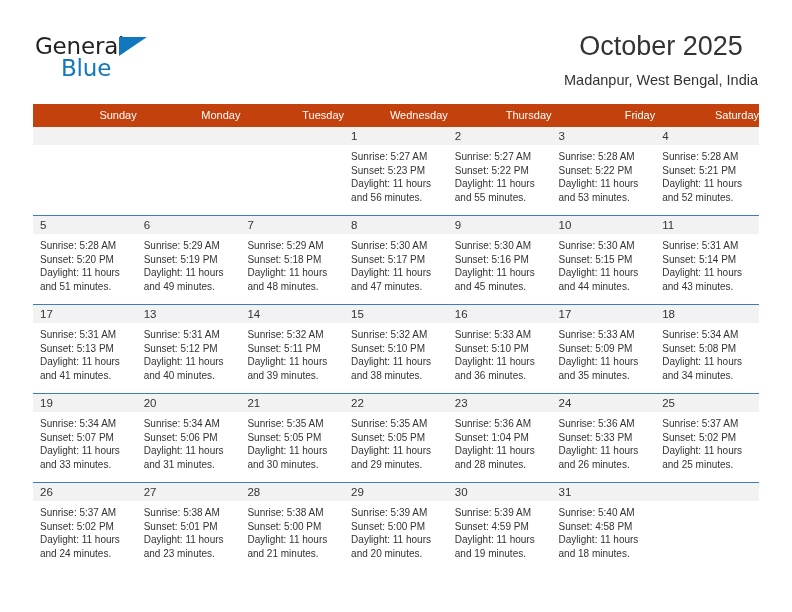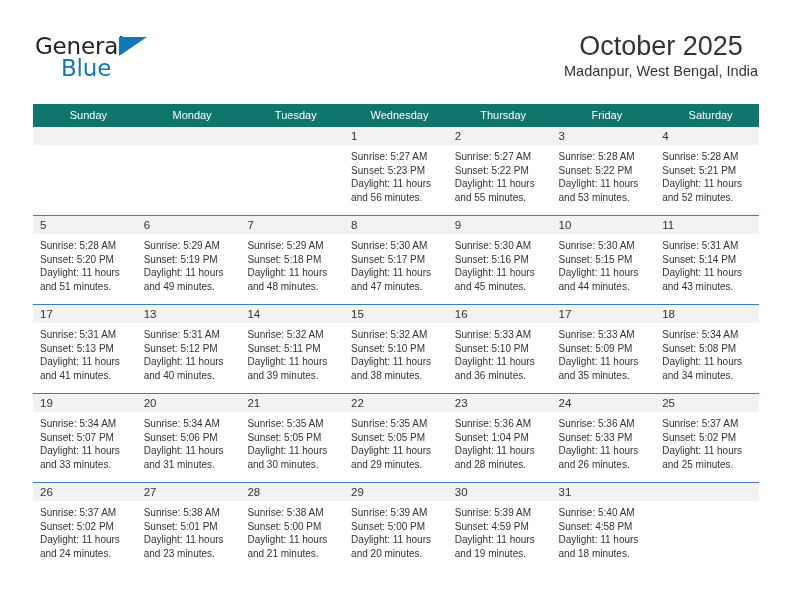--- a/index.html
+++ b/index.html
@@ -77,44 +77,45 @@
     text-align: center;
   }
   .cal-title {
     font-size: 27px;
     line-height: 32px;
     color: #333333;
     font-weight: 400;
     white-space: nowrap;
   }
   .cal-subtitle {
+    margin-top: 9px;
     font-size: 14.5px;
     line-height: 18px;
     color: #333333;
     font-weight: 400;
     white-space: nowrap;
   }
 
   
   .calendar {
     position: absolute;
     left: 33px;
     top: 104px;
     width: 726px;
     border-collapse: collapse;
     table-layout: fixed;
   }
   .calendar col { width: 103.71px; }
 
   .calendar thead th {
-    background: #0f766e;
+    background: #c2410c;
     color: #ffffff;
     font-size: 11px;
     font-weight: 400;
-    text-align: center;
+    text-align: right;
     padding: 5px 0 6px 7px;
     height: 11px;
     border: none;
   }
 
   .week-row td {
     vertical-align: top;
     padding: 0;
     border: none;
     border-top: 1.4px solid #3b7dc0;

